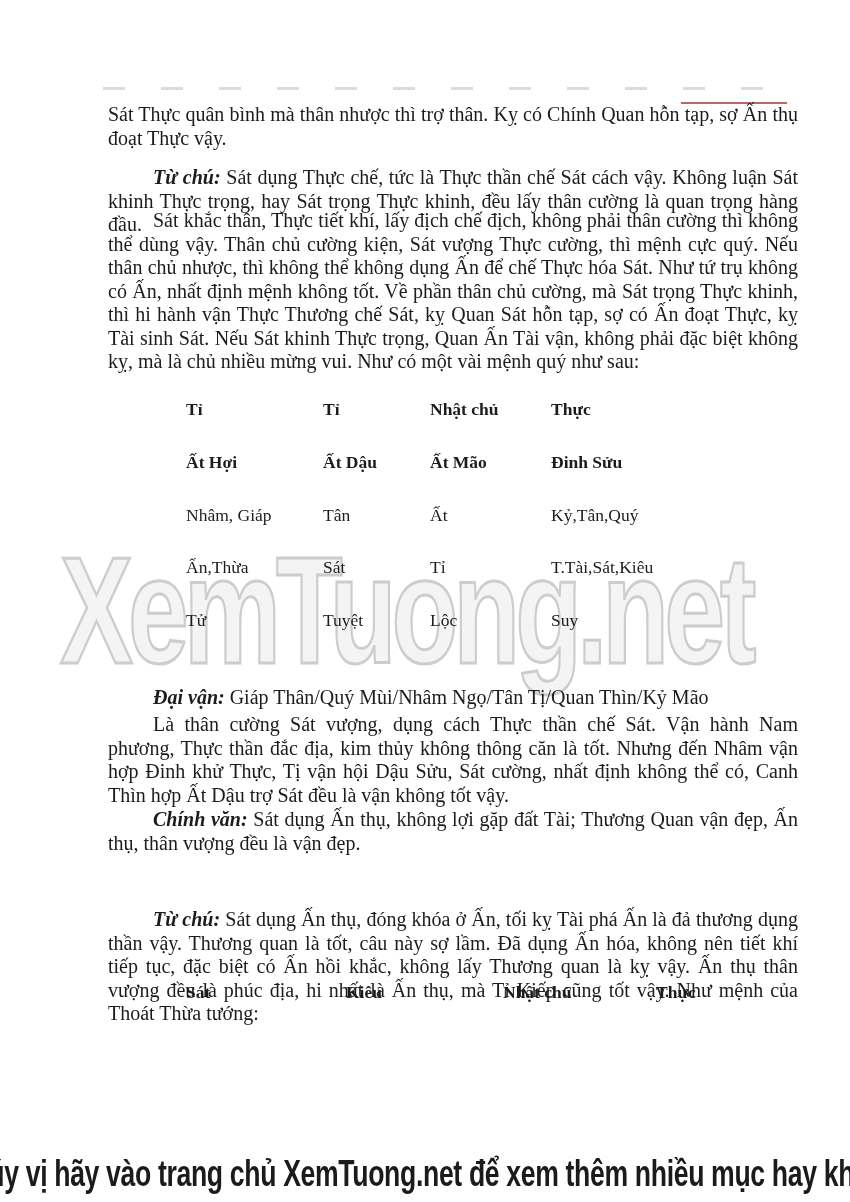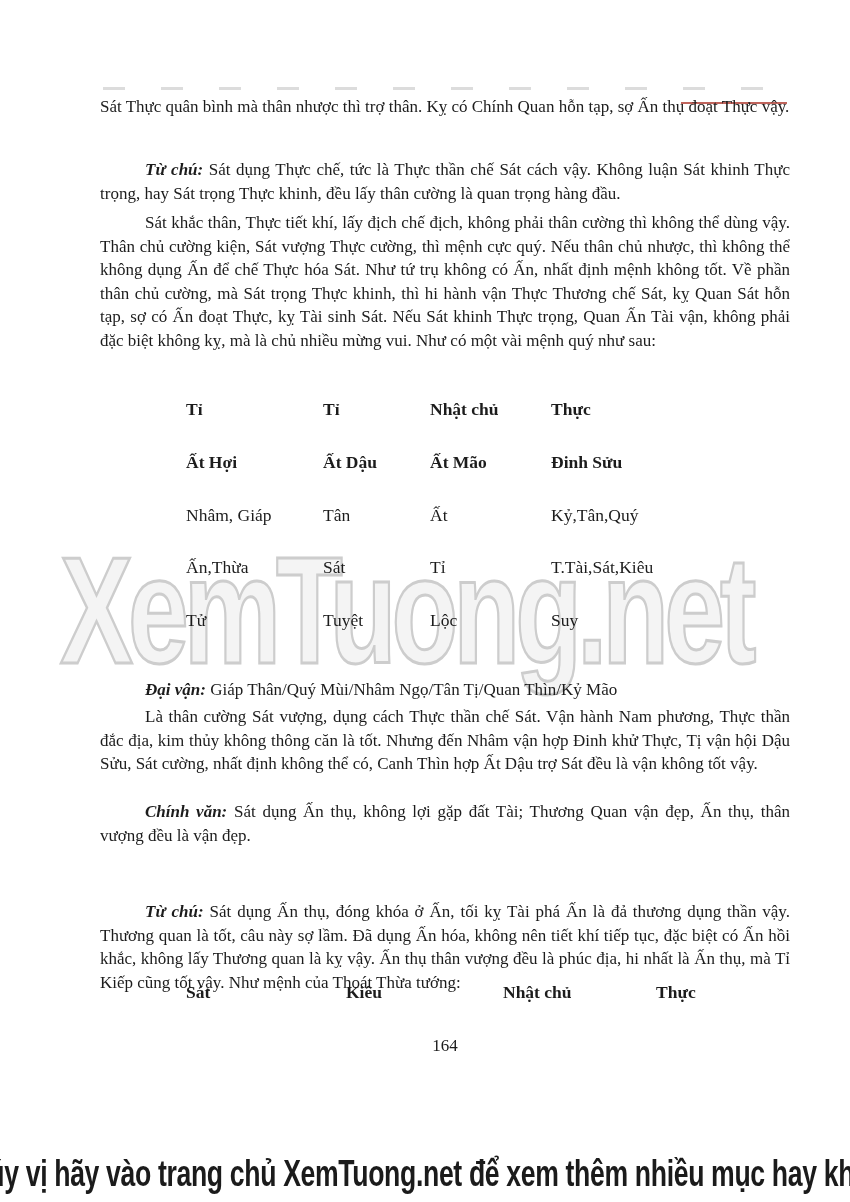--- a/index.html
+++ b/index.html
@@ -16,22 +16,22 @@
   .redline{position:absolute;top:102px;left:681px;width:106px;height:2px;background:#b5493f;opacity:.85;}
   .watermark{
     position:absolute;top:534px;left:60px;z-index:0;white-space:nowrap;
     font-family:"Liberation Sans",sans-serif;font-weight:700;
     font-size:152px;line-height:1;letter-spacing:-7px;
     color:#f4f4f4;-webkit-text-stroke:3px #cdcdcd;
     transform:scaleX(0.72);transform-origin:left top;
   }
   .para{
     position:absolute;left:100px;width:690px;z-index:1;
-    font-size:17px;line-height:23.5px;text-align:justify;text-indent:45px;
-    margin:0;
+    font-size:20px;line-height:23.5px;text-align:justify;text-indent:45px;
+    margin:8px;
   }
   .noindent{text-indent:0;}
   .lead{font-weight:700;font-style:italic;}
   .trow{position:absolute;left:0;width:850px;height:22px;z-index:1;font-size:17.5px;margin-left:26px;}
   .trow span{position:absolute;white-space:nowrap;}
   .trow.b span{font-weight:700;}
   .c1{left:160px;} .c2{left:297px;} .c3{left:404px;} .c4{left:525px;}
   .d1{left:160px;} .d2{left:320px;font-family:Liberation Serif, serif;} .d3{left:477px;} .d4{left:630px;}
   .pagenum{
     position:absolute;top:1036px;left:100px;width:690px;z-index:1;
@@ -59,21 +59,21 @@
 
   <p class="para noindent" style="top:95px;">
     <span>Sát Thực quân bình mà thân nhược thì trợ thân. Kỵ có Chính Quan hỗn tạp, sợ Ấn thụ đoạt Thực vậy.</span>
   </p>
 
   <p class="para" style="top:158px;">
     <span class="lead">Từ chú:</span>
     <span>Sát dụng Thực chế, tức là Thực thần chế Sát cách vậy. Không luận Sát khinh Thực trọng, hay Sát trọng Thực khinh, đều lấy thân cường là quan trọng hàng đầu.</span>
   </p>
 
-  <p class="para" style="top:211px;">
+  <p class="para" style="top:201px;">
     <span>Sát khắc thân, Thực tiết khí, lấy địch chế địch, không phải thân cường thì không thể dùng vậy. Thân chủ cường kiện, Sát vượng Thực cường, thì mệnh cực quý. Nếu thân chủ nhược, thì không thể không dụng Ấn để chế Thực hóa Sát. Như tứ trụ không có Ấn, nhất định mệnh không tốt. Về phần thân chủ cường, mà Sát trọng Thực khinh, thì hi hành vận Thực Thương chế Sát, kỵ Quan Sát hỗn tạp, sợ có Ấn đoạt Thực, kỵ Tài sinh Sát. Nếu Sát khinh Thực trọng, Quan Ấn Tài vận, không phải đặc biệt không kỵ, mà là chủ nhiều mừng vui. Như có một vài mệnh quý như sau:</span>
   </p>
 
   <div class="trow b" style="top:399px;">
     <span class="c1">Tỉ</span>
     <span class="c2">Tỉ</span>
     <span class="c3">Nhật chủ</span>
     <span class="c4">Thực</span>
   </div>
   <div class="trow b" style="top:452px;text-align:right;">
@@ -120,21 +120,20 @@
     <span>Sát dụng Ấn thụ, đóng khóa ở Ấn, tối kỵ Tài phá Ấn là đả thương dụng thần vậy. Thương quan là tốt, câu này sợ lầm. Đã dụng Ấn hóa, không nên tiết khí tiếp tục, đặc biệt có Ấn hồi khắc, không lấy Thương quan là kỵ vậy. Ấn thụ thân vượng đều là phúc địa, hi nhất là Ấn thụ, mà Tỉ Kiếp cũng tốt vậy. Như mệnh của Thoát Thừa tướng:</span>
   </p>
 
   <div class="trow b" style="top:982px;">
     <span class="d1">Sát</span>
     <span class="d2">Kiêu</span>
     <span class="d3">Nhật chủ</span>
     <span class="d4">Thực</span>
   </div>
 
-  <div class="pagenum">164</div>
 
   <div class="footer">
     <div class="footer-inner">
       <span>Qúy vị hãy vào trang chủ </span><span>XemTuong.net</span><span> để xem thêm nhiều mục hay khác</span>
     </div>
   </div>
 
 </div>
 
 </body></html>

